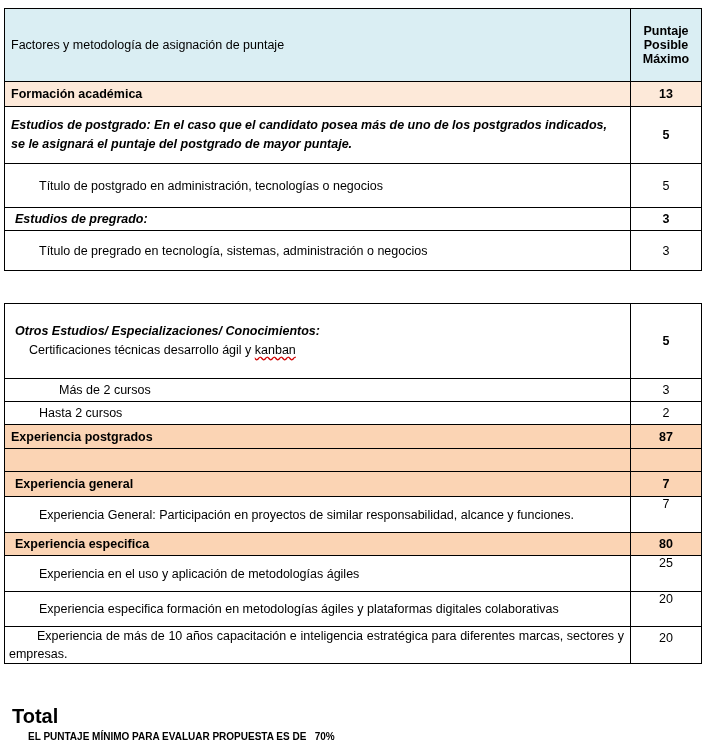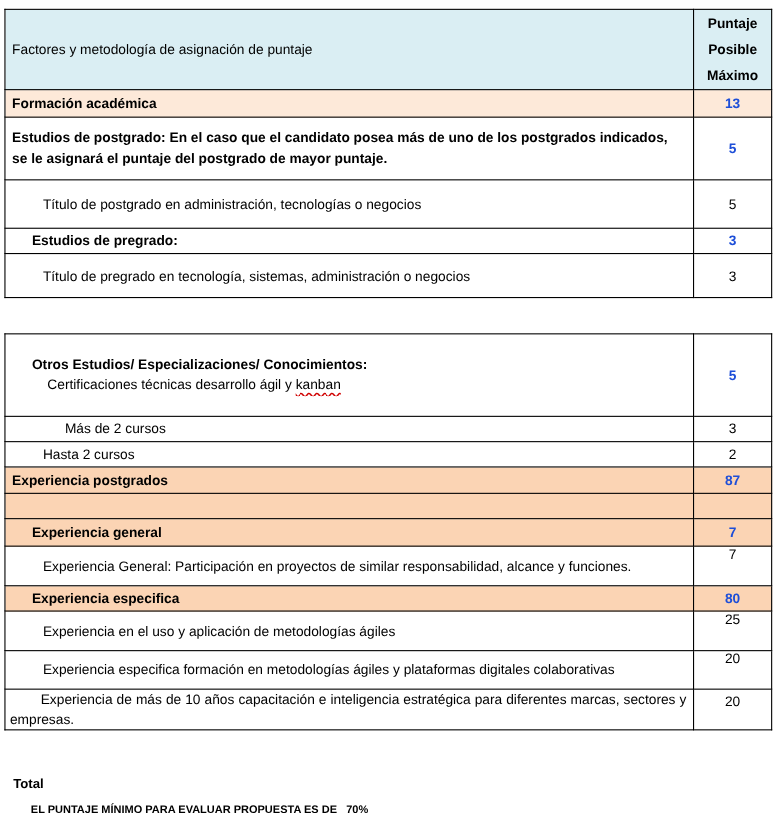--- a/index.html
+++ b/index.html
@@ -4,40 +4,40 @@
 <style>
   html, body { margin: 0; padding: 0; background: #ffffff; }
   body { width: 707px; height: 747px; position: relative; font-family: "Liberation Sans", sans-serif; color: #000; font-size: 12.5px; overflow: hidden; }
   table { border-collapse: collapse; position: absolute; left: 4px; width: 698px; table-layout: fixed; }
   td { border: 1px solid #000; padding: 0 6px; vertical-align: middle; }
   td.pts { text-align: center; width: 70px; padding: 0; }
   .hdr { background: #daeef3; }
   .peach-light { background: #fde9d9; padding-left: 31px; }
   .peach { background: #fbd4b4; }
   .bold { font-weight: bold; }
-  .ital { }
-  .red { color: #1d4ed8; font-weight: bold; }
-  .ind1 { padding-left: 24px; }
+  .ital { font-style: italic; }
+  .red { color: #000000; font-weight: bold; }
+  .ind1 { padding-left: 10px; }
   .ind2 { padding-left: 34px; }
   .ind4 { padding-left: 54px; margin-top: 42px; }
   .top { vertical-align: top; padding-top: 4px; }
   .squiggle { text-decoration: underline wavy #d00000; text-underline-offset: 2px; }
   #t1 { top: 8px; }
   #t2 { top: 303px; }
-  .total { position: absolute; left: 12px; top: 705px; font-size: 12px; font-weight: bold; }
+  .total { position: absolute; left: 12px; top: 705px; font-size: 20px; font-weight: bold; }
   .note { position: absolute; left: 4px; top: 731px; font-size: 10px; font-weight: bold; }
 </style>
 </head>
 <body>
 
 <table id="t1">
   <tbody>
       <tr class="hdr" style="height:73px">
     <td>Factores y metodología de asignación de puntaje</td>
-    <td class="pts bold" style="line-height:24px">Puntaje Posible Máximo</td>
+    <td class="pts bold" style="line-height:14px">Puntaje Posible Máximo</td>
   </tr>
   <tr class="peach-light" style="height:25px">
     <td class="bold">Formación académica</td>
     <td class="pts red">13</td>
   </tr>
   <tr style="height:57px">
     <td class="bold ital" style="line-height:19px">Estudios de postgrado: En el caso que el candidato posea más de uno de los postgrados indicados, se le asignará el puntaje del postgrado de mayor puntaje.</td>
     <td class="pts red">5</td>
   </tr>
   <tr style="height:44px">

